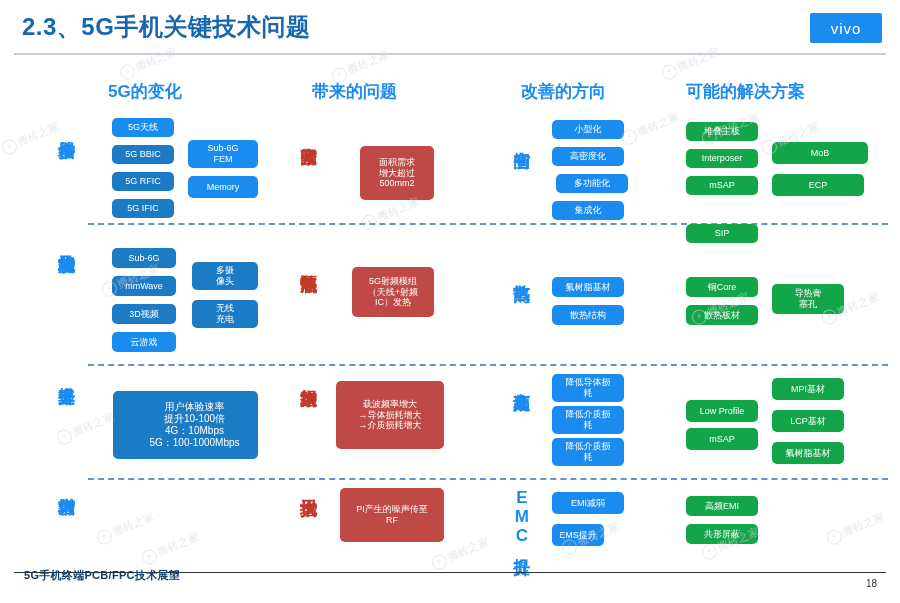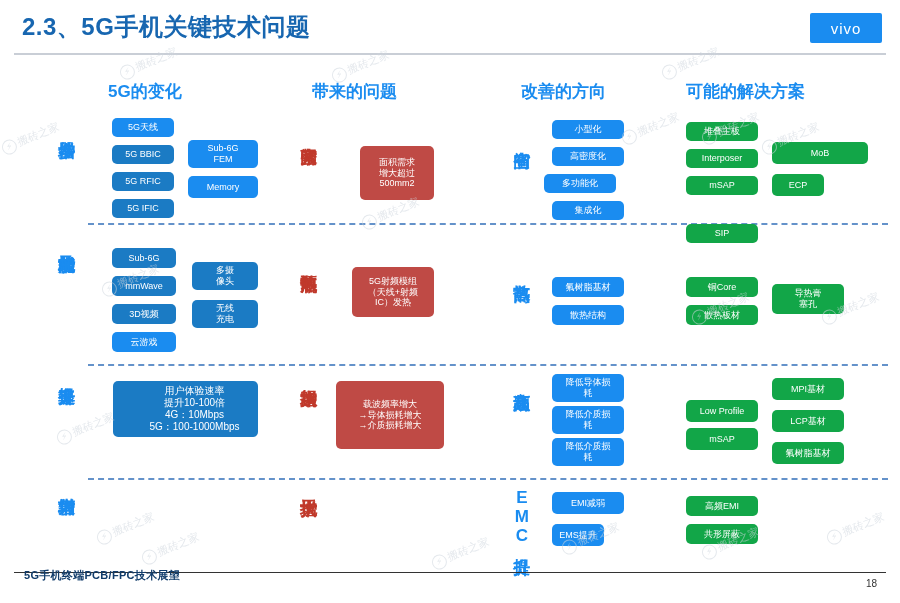--- a/index.html
+++ b/index.html
@@ -129,42 +129,42 @@
     </div>
     <div class="chip red" style="left: 360px; top: 36px; width: 74px; height: 54px;">
       <div>面积需求<br>增大超过<br>500mm2</div>
     </div>
     <div class="chip blue" style="left: 552px; top: 10px; width: 72px; height: 19px;">
       <div>小型化</div>
     </div>
     <div class="chip blue" style="left: 552px; top: 37px; width: 72px; height: 19px;">
       <div>高密度化</div>
     </div>
-    <div class="chip blue" style="left: 544px; top: 64px; width: 72px; height: 19px;">
+    <div class="chip blue" style="left: 556px; top: 64px; width: 72px; height: 19px;">
       <div>多功能化</div>
     </div>
     <div class="chip blue" style="left: 552px; top: 91px; width: 72px; height: 19px;">
       <div>集成化</div>
     </div>
     <div class="chip green" style="left: 686px; top: 12px; width: 72px; height: 19px;">
       <div>堆叠主板</div>
     </div>
     <div class="chip green" style="left: 686px; top: 39px; width: 72px; height: 19px;">
       <div>Interposer</div>
     </div>
     <div class="chip green" style="left: 686px; top: 66px; width: 72px; height: 19px;">
       <div>mSAP</div>
     </div>
     <div class="chip green" style="left: 686px; top: 93px; width: 72px; height: 19px; margin-top: 21px;">
       <div>SIP</div>
     </div>
     <div class="chip green" style="left: 772px; top: 32px; width: 96px; height: 22px;">
       <div>MoB</div>
     </div>
-    <div class="chip green" style="left: 772px; top: 64px; width: 52px; height: 22px;">
+    <div class="chip green" style="left: 772px; top: 64px; width: 92px; height: 22px;">
       <div>ECP</div>
     </div>
     <div class="vlabel" style="left: 58px; top: 132px; height: 112px; color: rgb(26, 140, 240);">功能及能耗增加</div>
     <div class="vlabel" style="left: 300px; top: 152px; height: 80px; color: rgb(192, 57, 43);">散热瓶颈</div>
     <div class="vlabel" style="left: 513px; top: 162px; height: 62px; color: rgb(26, 140, 240);">高散热</div>
     <div class="chip bluedk" style="left: 112px; top: 138px; width: 64px; height: 20px;">
       <div>Sub-6G</div>
     </div>
     <div class="chip bluedk" style="left: 112px; top: 166px; width: 64px; height: 20px;">
       <div>mmWave</div>
@@ -195,21 +195,21 @@
     </div>
     <div class="chip green" style="left: 686px; top: 195px; width: 72px; height: 20px;">
       <div>散热板材</div>
     </div>
     <div class="chip green" style="left: 772px; top: 174px; width: 72px; height: 30px;">
       <div>导热膏<br>塞孔</div>
     </div>
     <div class="vlabel" style="left: 58px; top: 264px; height: 86px; color: rgb(26, 140, 240);">速率提升</div>
     <div class="vlabel" style="left: 300px; top: 266px; height: 80px; color: rgb(192, 57, 43);">路损增大</div>
     <div class="vlabel" style="left: 513px; top: 270px; height: 84px; color: rgb(26, 140, 240);">高频高速</div>
-    <div class="chip bluedk big" style="left: 113px; top: 271px; width: 145px; height: 56px; padding-left: 20px;">
+    <div class="chip bluedk big" style="left: 113px; top: 281px; width: 145px; height: 68px; padding-left: 20px;">
       <div>用户体验速率<br>提升10-100倍<br>4G：10Mbps<br>5G：100-1000Mbps</div>
     </div>
     <div class="chip red" style="left: 336px; top: 271px; width: 108px; height: 68px;">
       <div>载波频率增大<br>→导体损耗增大<br>→介质损耗增大</div>
     </div>
     <div class="chip blue" style="left: 552px; top: 264px; width: 72px; height: 28px;">
       <div>降低导体损<br>耗</div>
     </div>
     <div class="chip blue" style="left: 552px; top: 296px; width: 72px; height: 28px;">
       <div>降低介质损<br>耗</div>
@@ -228,20 +228,23 @@
     </div>
     <div class="chip green" style="left: 772px; top: 300px; width: 72px; height: 22px;">
       <div>LCP基材</div>
     </div>
     <div class="chip green" style="left: 772px; top: 332px; width: 72px; height: 22px;">
       <div>氟树脂基材</div>
     </div>
     <div class="vlabel" style="left: 58px; top: 374px; height: 86px; color: rgb(26, 140, 240);">辐射增大</div>
     <div class="vlabel" style="left: 300px; top: 376px; height: 80px; color: rgb(192, 57, 43);">干扰增大</div>
     <div class="vlabel" style="left: 513px; top: 378px; height: 82px; color: rgb(26, 140, 240);">EMC提升</div>
+    <div class="chip red" style="left: 340px; top: 378px; width: 104px; height: 54px;">
+      <div>PI产生的噪声传至<br>RF</div>
+    </div>
     <div class="chip blue" style="left: 552px; top: 382px; width: 72px; height: 22px;">
       <div>EMI减弱</div>
     </div>
     <div class="chip blue" style="left: 552px; top: 414px; width: 52px; height: 22px;">
       <div>EMS提升</div>
     </div>
     <div class="chip green" style="left: 686px; top: 386px; width: 72px; height: 20px;">
       <div>高频EMI</div>
     </div>
     <div class="chip green" style="left: 686px; top: 414px; width: 72px; height: 20px;">

